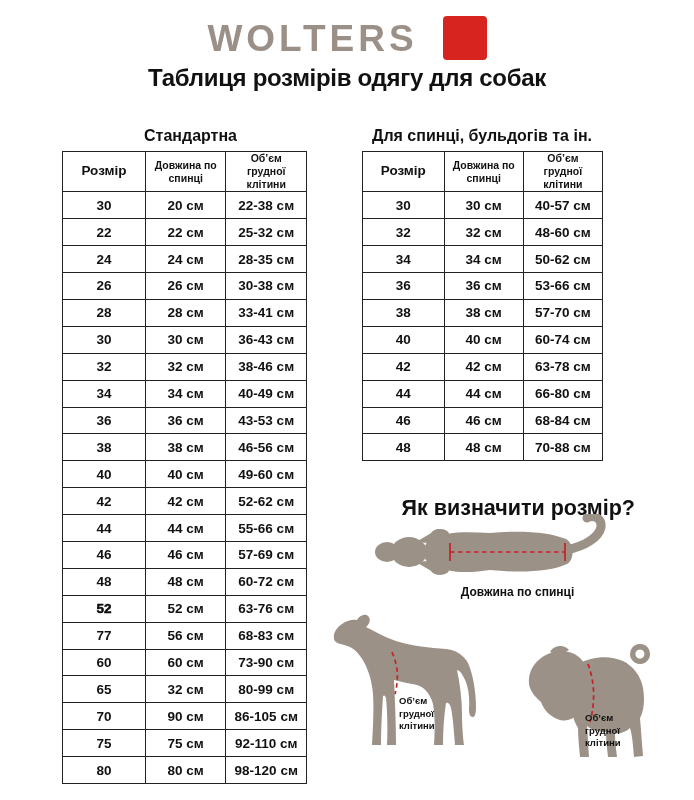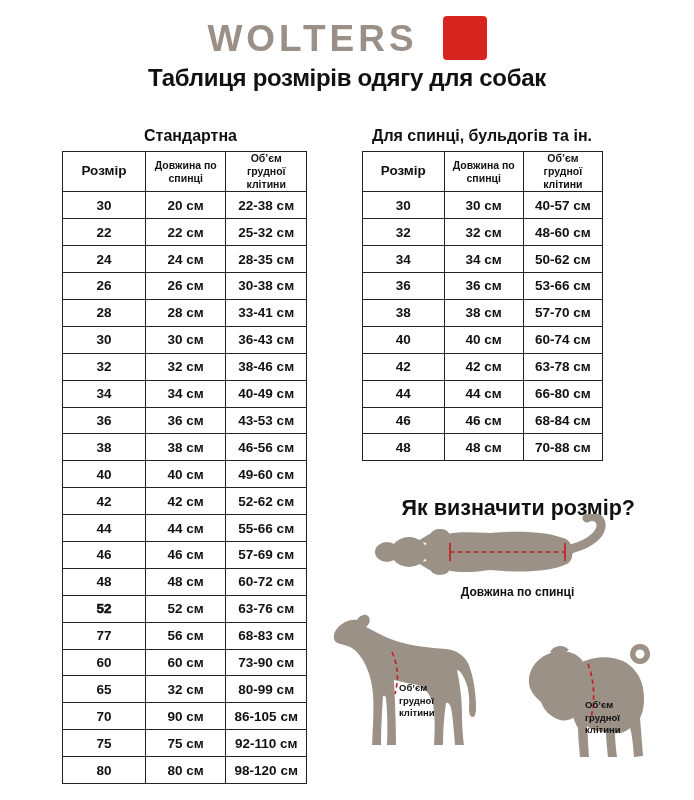--- a/index.html
+++ b/index.html
@@ -32,21 +32,21 @@
   .dog-svg{position:absolute;}
   .dog-top{left:372px; top:514px; width:240px; height:76px;}
   .dog-stand{left:326px; top:614px; width:168px; height:145px;}
   .dog-bull{left:520px; top:640px; width:150px; height:128px;}
   .sil{fill:var(--silhouette,#9c9187);}
   .sil-stroke{fill:none; stroke:var(--silhouette,#9c9187); stroke-width:9; stroke-linecap:round;}
   .dash{fill:none; stroke:var(--dash-red,#c42127); stroke-width:1.7; stroke-dasharray:4.5,3.5;}
   .tick{stroke:var(--dash-red,#c42127); stroke-width:1.7;}
   .measure-label{position:absolute; font-weight:700;}
   .back-label{left:420px; top:585px; width:195px; text-align:center; font-size:12px;}
-  .chest-label{font-size:9.5px; line-height:1.32;}
+  .chest-label{font-size:9.5px; line-height:1.32;margin-top:13px;}
   .chest-label.a{left:399px; top:682px;}
   .chest-label.b{left:585px; top:699px;}
 </style>
 </head>
 <body>
 
 <div class="page">
 
   <div class="logo-row">
     <span class="wordmark">WOLTERS</span>

